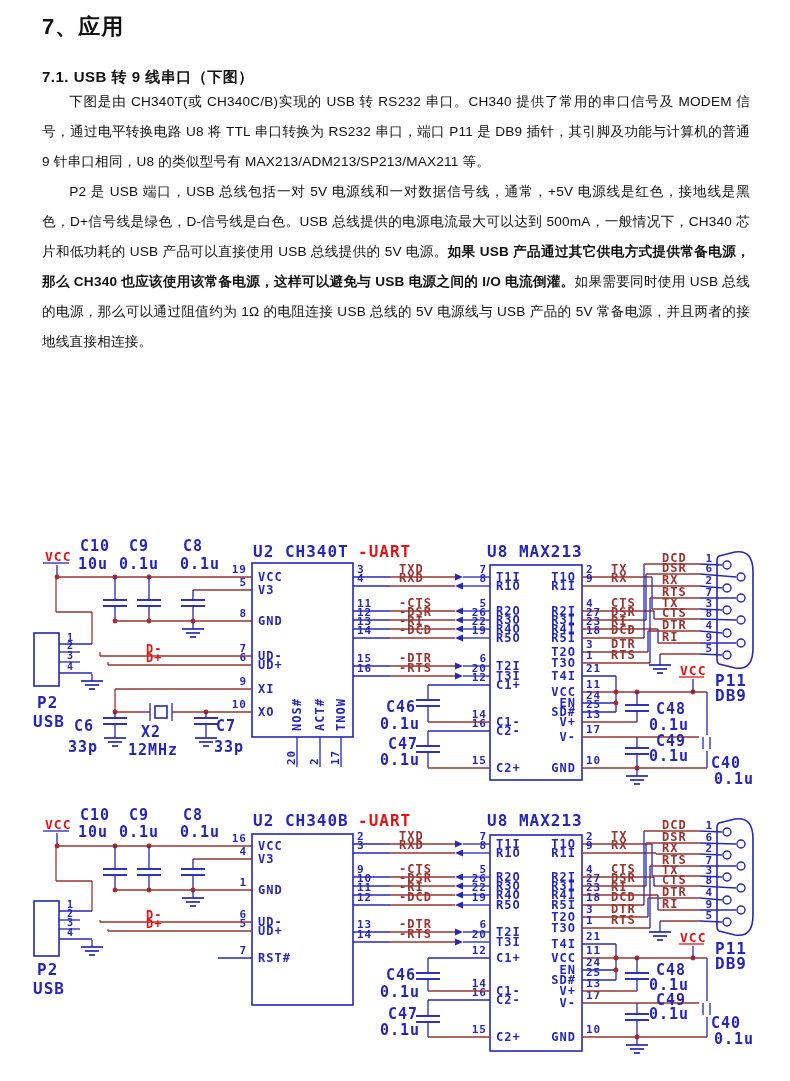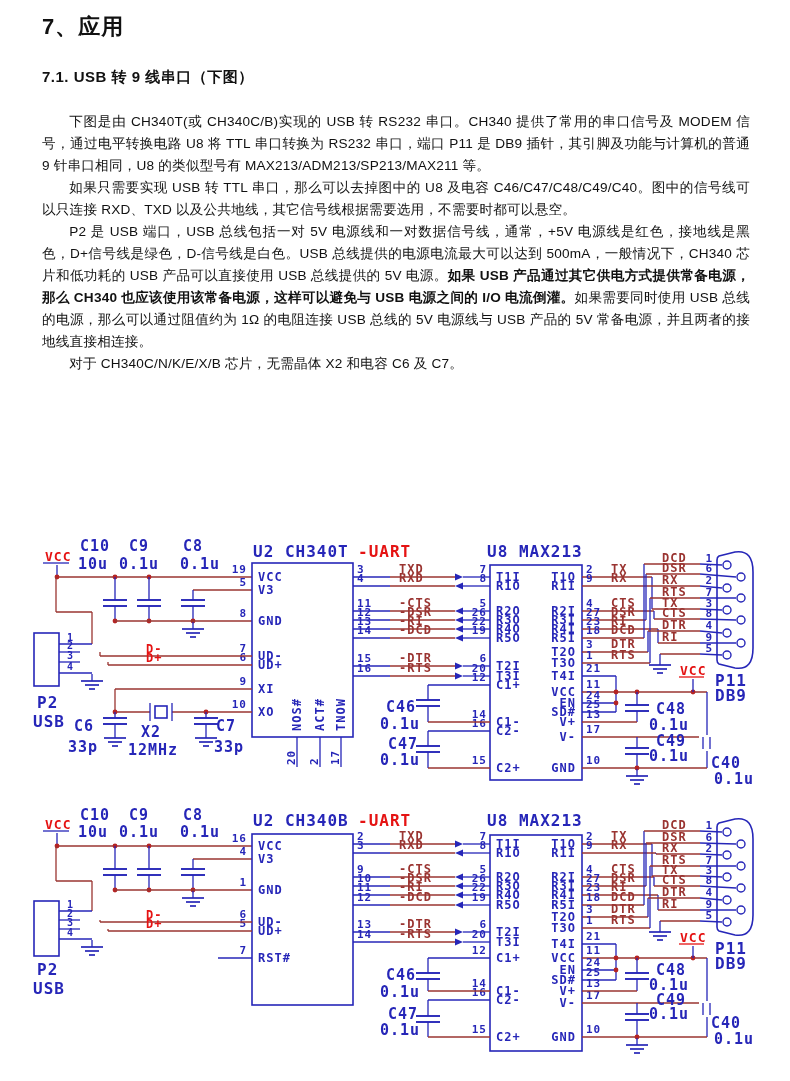--- a/index.html
+++ b/index.html
@@ -1,39 +1,37 @@
 <!DOCTYPE html>
 <html><head>
 <meta charset="utf-8">
 <style>
   html,body{margin:0;padding:0;background:#ffffff;}
   body{width:790px;height:1081px;position:relative;overflow:hidden;
        font-family:"Liberation Sans",sans-serif;color:#111;}
   .doc{position:absolute;top:0;left:0;width:790px;}
   .txt{padding:12px 40px 0 42px;}
   h1{font-size:22px;font-weight:bold;margin:0 0 26px 0;letter-spacing:1px;}
-  h2{font-size:15px;font-weight:bold;margin:0 0 24px 0;letter-spacing:.5px;}
-  p{font-size:13.6px;line-height:22px;margin:0;text-align:justify;
+  h2{font-size:15px;font-weight:bold;margin:0 0 0 0;letter-spacing:.5px;}
+  p{font-size:13.6px;line-height:30px;margin:0;text-align:justify;
     text-indent:2em;letter-spacing:.2px;}
   p b{font-weight:bold;}
   #sch{position:absolute;top:535px;left:0;}
   #sch text{font-family:"DejaVu Sans Mono","Liberation Mono",monospace;
             font-weight:bold;letter-spacing:1px;}
 </style>
 </head>
 <body>
 
 <div class="doc">
   <div class="txt">
     <h1>7、应用</h1>
     <h2>7.1.  USB 转 9 线串口（下图）</h2>
     <p>下图是由 CH340T(或 CH340C/B)实现的 USB 转 RS232 串口。CH340 提供了常用的串口信号及 MODEM 信号，通过电平转换电路 U8 将 TTL 串口转换为 RS232 串口，端口 P11 是 DB9 插针，其引脚及功能与计算机的普通 9 针串口相同，U8 的类似型号有 MAX213/ADM213/SP213/MAX211 等。</p>
-    <p>如果只需要实现 USB 转 TTL 串口，那么可以去掉图中的 U8 及电容 C46/C47/C48/C49/C40。图中的信号线可以只连接 RXD、TXD 以及公共地线，其它信号线根据需要选用，不需要时都可以悬空。</p>
     <p><span>P2 是 USB 端口，USB 总线包括一对 5V 电源线和一对数据信号线，通常，+5V 电源线是红色，接地线是黑色，D+信号线是绿色，D-信号线是白色。USB 总线提供的电源电流最大可以达到 500mA，一般情况下，CH340 芯片和低功耗的 USB 产品可以直接使用 USB 总线提供的 5V 电源。</span><b>如果 USB 产品通过其它供电方式提供常备电源，那么 CH340 也应该使用该常备电源，这样可以避免与 USB 电源之间的 I/O 电流倒灌。</b><span>如果需要同时使用 USB 总线的电源，那么可以通过阻值约为 1Ω 的电阻连接 USB 总线的 5V 电源线与 USB 产品的 5V 常备电源，并且两者的接地线直接相连接。</span></p>
-    <p>对于 CH340C/N/K/E/X/B 芯片，无需晶体 X2 和电容 C6 及 C7。</p>
   </div>
   <svg id="sch" width="790" height="546" viewBox="0 535 790 546">
     <g id="g1">
         <text x="45" y="561" fill="#e51313" font-size="13" text-anchor="start">VCC</text>
         <line x1="43" y1="563" x2="69" y2="563" stroke="#2626b8" stroke-width="1.3"></line>
         <line x1="57" y1="565" x2="57" y2="577" stroke="#2626b8" stroke-width="1.3"></line>
         <line x1="57" y1="577" x2="252" y2="577" stroke="#9a3431" stroke-width="1.3"></line>
         <circle cx="57" cy="577" r="2.4" fill="#b42424"></circle>
         <circle cx="115" cy="577" r="2.4" fill="#b42424"></circle>
         <circle cx="149" cy="577" r="2.4" fill="#b42424"></circle>

